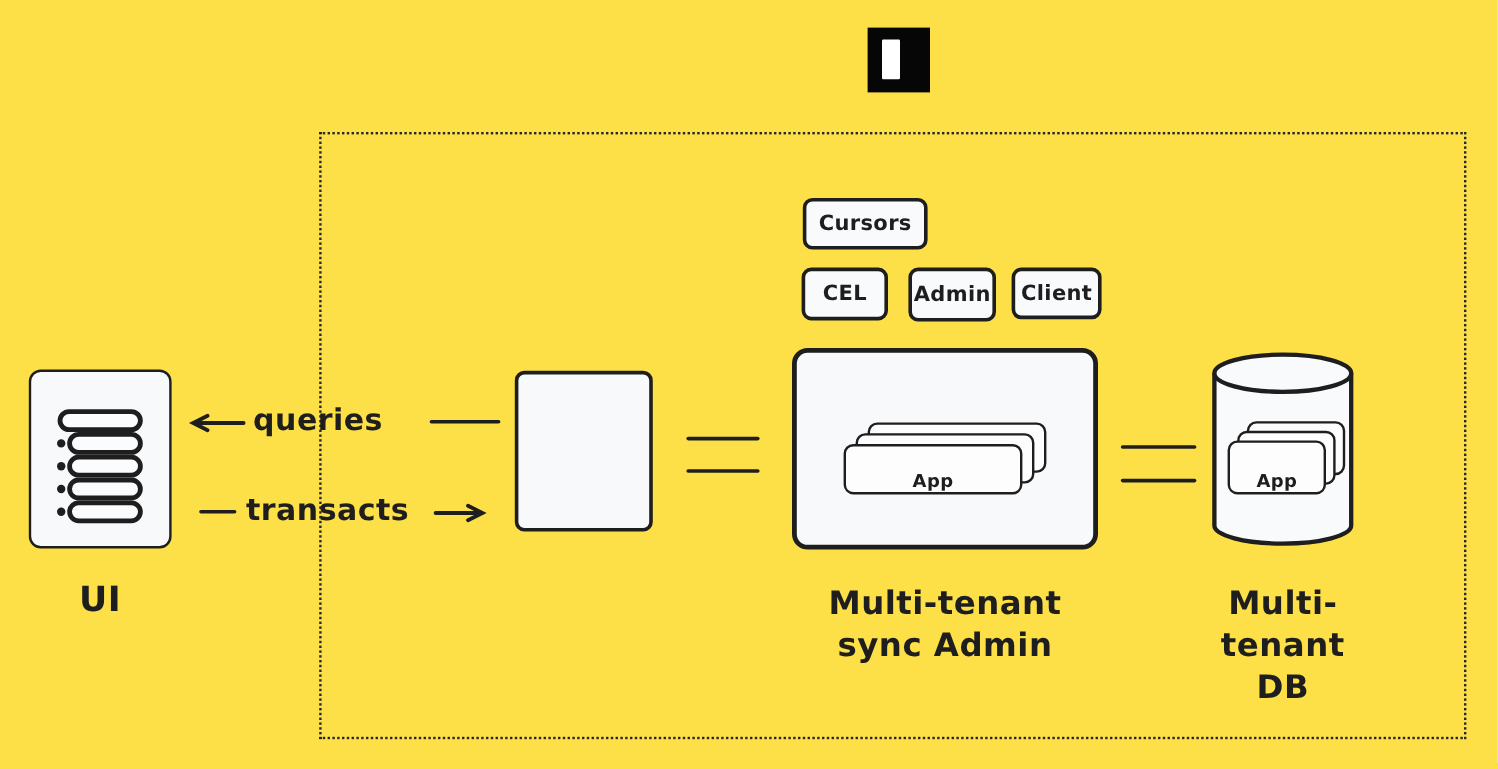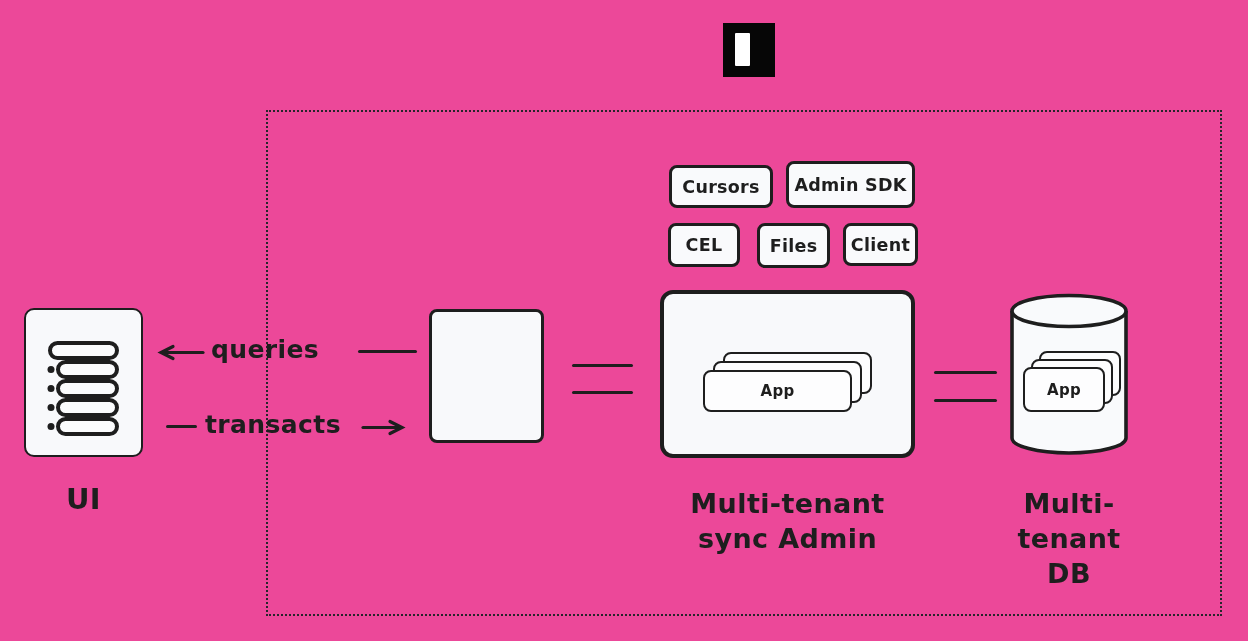--- a/index.html
+++ b/index.html
@@ -1,17 +1,17 @@
 <!DOCTYPE html>
 <html><head>
 <meta charset="utf-8">
 <style>
   html,body{margin:0;padding:0;background:#e9eaee;}
   .canvas{
-    position:relative;width:1248px;height:641px;background:#ec4899;
+    position:relative;width:1248px;height:641px;background:#fde047;
     font-family:"DejaVu Sans","Liberation Sans",sans-serif;color:#1e1e1e;
     overflow:hidden;
   }
   .abs{position:absolute;box-sizing:border-box;}
   
   .logo{background:#060606;}
   .logo-bar{position:absolute;background:#ffffff;border-radius:1px;}
   
   .boundary{border:2px dotted #26262b;background:transparent;}
   
@@ -19,21 +19,21 @@
   .node.ui{border-width:2.8px;border-radius:10px;}
   .node.client{border-width:3.2px;border-radius:8px;}
   .node.server{border-width:4.5px;border-radius:13px;}
   .badge{
     border:3px solid #1e1e1e;border-radius:8px;background:#f9fafc;
     display:flex;align-items:center;justify-content:center;
     font-size:17.5px;font-weight:700;letter-spacing:.3px;
   }
   .card{
     border:2.7px solid #1e1e1e;border-radius:8px;background:#fdfdfe;
-    display:flex;align-items:center;justify-content:center;
+    display:flex;align-items:flex-end;justify-content:center;
     font-size:15px;font-weight:700;letter-spacing:.3px;
   }
   .lbl{
     text-align:center;font-weight:700;letter-spacing:.4px;line-height:35px;
   }
   .lbl.big{font-size:27px;}
   .edge-lbl{font-size:25px;font-weight:600;letter-spacing:.4px;text-align:center;}
   .hline{background:#1e1e1e;border-radius:2px;height:3.4px;}
   .eq .hline{position:absolute;left:0;right:0;}
   svg{display:block;overflow:visible;}
@@ -45,28 +45,25 @@
 
   <div class="abs logo" style="left:723px;top:23px;width:52px;height:54px;">
     <div class="logo-bar" style="left:12px;top:10px;width:15px;height:33px;"></div>
   </div>
 
   <div class="abs boundary" style="left:266px;top:110px;width:956px;height:506px;"></div>
 
   <div class="abs badge" style="left:669px;top:165px;width:104px;height:43px;">
     <span>Cursors</span>
   </div>
-  <div class="abs badge" style="left:786px;top:161px;width:129px;height:47px;">
-    <span>Admin SDK</span>
-  </div>
   <div class="abs badge" style="left:668px;top:223px;width:72px;height:44px;">
     <span>CEL</span>
   </div>
   <div class="abs badge" style="left:757px;top:223px;width:73px;height:45px;">
-    <span>Files</span>
+    <span>Admin</span>
   </div>
   <div class="abs badge" style="left:843px;top:223px;width:75px;height:43px;">
     <span>Client</span>
   </div>
 
   <div class="abs node ui" style="left:24px;top:308px;width:119px;height:149px;">
     <svg width="119" height="149" viewBox="0 0 119 149">
       <g fill="#fbfcfd" stroke="#1e1e1e" stroke-width="4">
         <rect x="24" y="33" width="67" height="15" rx="7.5"></rect>
         <rect x="32" y="52" width="59" height="15" rx="7.5"></rect>

